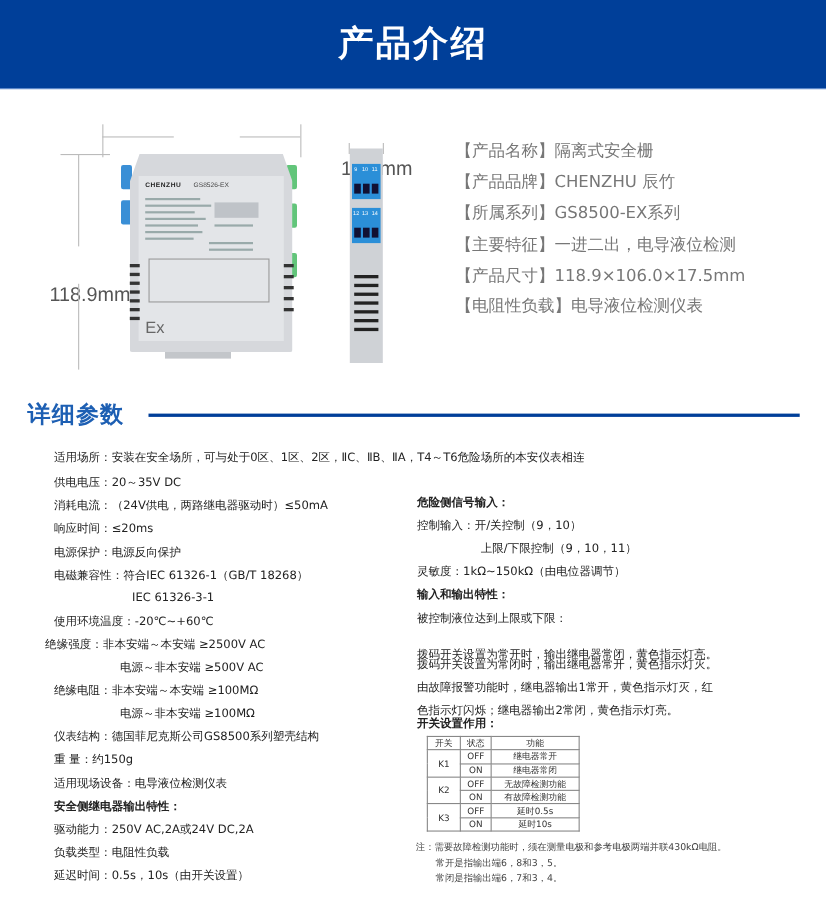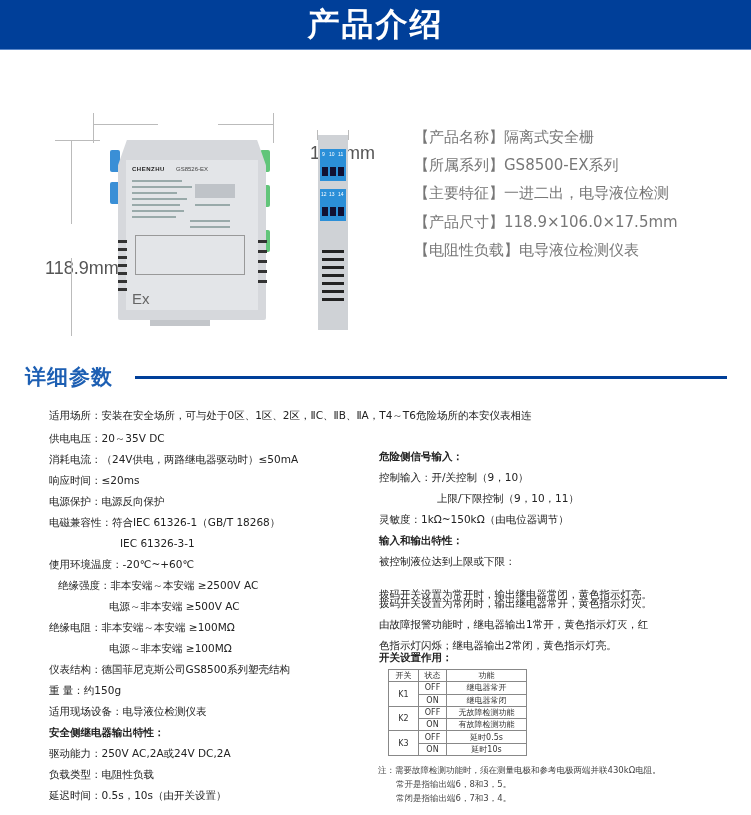--- a/index.html
+++ b/index.html
@@ -1,17 +1,17 @@
 <!DOCTYPE html>
 <html><head>
 <meta charset="utf-8">
 <style>
   * { margin:0; padding:0; box-sizing:border-box; }
   body { width:751px; height:815px; background:#ffffff; font-family:"DejaVu Sans", sans-serif; color:#222; position:relative; overflow:hidden; }
-  .banner { position:absolute; left:0; top:0; width:751px; height:50px; background:#003f99; border-bottom:1px solid #5b87c9; display:flex; align-items:center; justify-content:center; }
+  .banner { position:absolute; left:0; top:0; width:751px; height:81px; background:#003f99; border-bottom:1px solid #5b87c9; display:flex; align-items:center; justify-content:center; }
   .banner-title { color:#fff; font-size:32px; font-weight:bold; letter-spacing:2px; }
 
   .dim-label { position:absolute; font-family:Liberation Sans, sans-serif; font-size:18px; color:#555;margin-top:26px; }
   .dim-line-h { position:absolute; height:1px; background:#bbb; }
   .dim-line-v { position:absolute; width:1px; background:#bbb; }
 
   
   .dev-front { position:absolute; left:110px; top:140px; width:160px; height:185px; }
   .dev-body { position:absolute; left:8px; top:0; width:148px; height:180px; background:#d6d8dc; border-radius:8px 8px 2px 2px;
     clip-path: polygon(6% 0, 94% 0, 100% 14%, 100% 100%, 0 100%, 0 14%); }
@@ -129,39 +129,40 @@
     <div class="side-vent" style="top:131px;"></div>
     <div class="side-vent" style="top:139px;"></div>
     <div class="side-vent" style="top:147px;"></div>
     <div class="side-vent" style="top:155px;"></div>
     <div class="side-vent" style="top:163px;"></div>
   </div>
 </div>
 
 <div class="info-list">
   <div class="info-row"><span>【产品名称】</span><span>隔离式安全栅</span></div>
+  <div class="info-row"><span>【产品品牌】</span><span>CHENZHU 辰竹</span></div>
   <div class="info-row"><span>【所属系列】</span><span>GS8500-EX系列</span></div>
   <div class="info-row"><span>【主要特征】</span><span>一进二出，电导液位检测</span></div>
   <div class="info-row"><span>【产品尺寸】</span><span>118.9×106.0×17.5mm</span></div>
   <div class="info-row"><span>【电阻性负载】</span><span>电导液位检测仪表</span></div>
 </div>
 
 <div class="sec-title">详细参数</div>
 <div class="sec-rule"></div>
 
 <div class="p" style="left:49px;top:409px;">适用场所：安装在安全场所，可与处于0区、1区、2区，ⅡC、ⅡB、ⅡA，T4～T6危险场所的本安仪表相连</div>
 
 <div class="p" style="left:49px;top:432px;">供电电压：20～35V DC</div>
 <div class="p" style="left:49px;top:453px;">消耗电流：（24V供电，两路继电器驱动时）≤50mA</div>
 <div class="p" style="left:49px;top:474px;">响应时间：≤20ms</div>
 <div class="p" style="left:49px;top:495px;">电源保护：电源反向保护</div>
 <div class="p" style="left:49px;top:516px;">电磁兼容性：符合IEC 61326-1（GB/T 18268）</div>
 <div class="p" style="left:120px;top:537px;">IEC 61326-3-1</div>
 <div class="p" style="left:49px;top:558px;">使用环境温度：-20℃~+60℃</div>
-<div class="p" style="left:58px;top:579px;text-align:right;">绝缘强度：非本安端～本安端 ≥2500V AC</div>
+<div class="p" style="left:41px;top:579px;text-align:right;">绝缘强度：非本安端～本安端 ≥2500V AC</div>
 <div class="p" style="left:109px;top:600px;">电源～非本安端 ≥500V AC</div>
 <div class="p" style="left:49px;top:621px;">绝缘电阻：非本安端～本安端 ≥100MΩ</div>
 <div class="p" style="left:109px;top:642px;">电源～非本安端 ≥100MΩ</div>
 <div class="p" style="left:49px;top:663px;">仪表结构：德国菲尼克斯公司GS8500系列塑壳结构</div>
 <div class="p" style="left:49px;top:684px;">重 量：约150g</div>
 <div class="p" style="left:49px;top:705px;">适用现场设备：电导液位检测仪表</div>
 <div class="p b" style="left:49px;top:726px;">安全侧继电器输出特性：</div>
 <div class="p" style="left:49px;top:747px;">驱动能力：250V AC,2A或24V DC,2A</div>
 <div class="p" style="left:49px;top:768px;">负载类型：电阻性负载</div>
 <div class="p" style="left:49px;top:789px;">延迟时间：0.5s，10s（由开关设置）</div>

